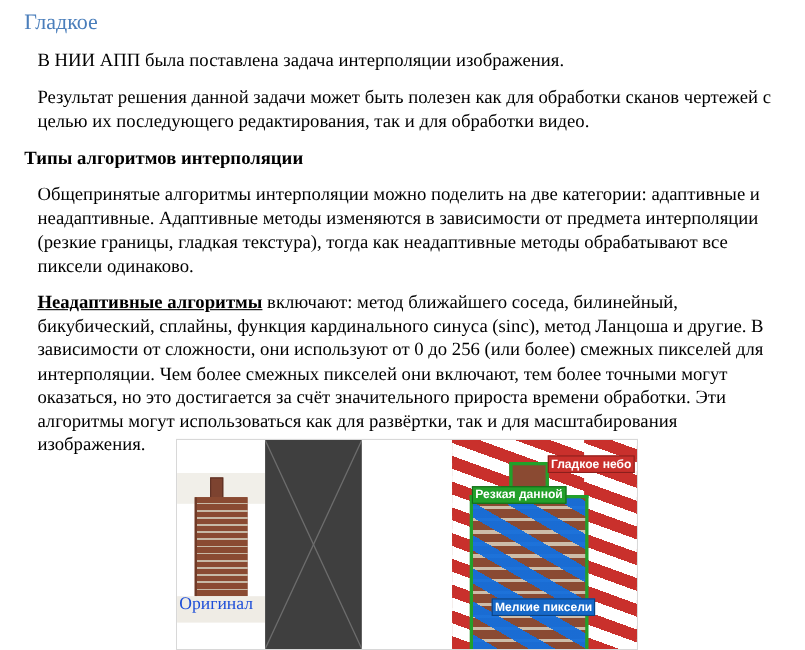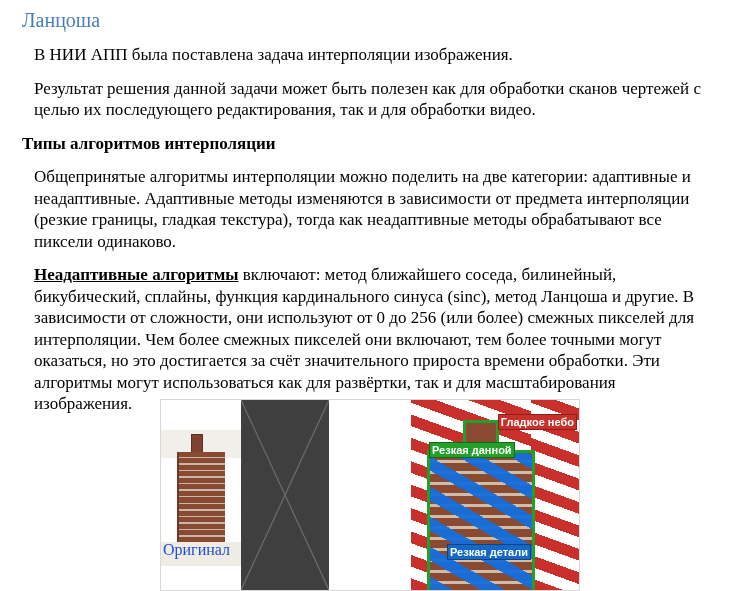--- a/index.html
+++ b/index.html
@@ -260,21 +260,21 @@
     top: 144px;
     background: #1668c8;
     border: 1px solid #0c4383;
   }
 </style>
 </head>
 <body>
 
 <div class="page">
 
-  <h1 class="section-title">Ланцоша</h1>
+  <h1 class="section-title">Гладкое</h1>
 
   <p class="body-text">В НИИ АПП была поставлена задача интерполяции изображения.</p>
   <p class="body-text">Результат решения данной задачи может быть полезен как для обработки сканов чертежей с целью их последующего редактирования, так и для обработки видео.</p>
 
   <div class="sub-head">Типы алгоритмов интерполяции</div>
 
   <p class="body-text">Общепринятые алгоритмы интерполяции можно поделить на две категории: адаптивные и неадаптивные. Адаптивные методы изменяются в зависимости от предмета интерполяции (резкие границы, гладкая текстура), тогда как неадаптивные методы обрабатывают все пиксели одинаково.</p>
 
   <p class="body-text"><span class="bold-lead">Неадаптивные алгоритмы</span><span> включают: метод ближайшего соседа, билинейный, бикубический, сплайны, функция кардинального синуса (sinc), метод Ланцоша и другие. В зависимости от сложности, они используют от 0 до 256 (или более) смежных пикселей для интерполяции. Чем более смежных пикселей они включают, тем более точными могут оказаться, но это достигается за счёт значительного прироста времени обработки. Эти алгоритмы могут использоваться как для развёртки, так и для масштабирования изображения.</span></p>
 
@@ -302,19 +302,19 @@
       <div class="panel-result">
         <div class="stripes-red"></div>
         <div class="cap-red"></div>
         <div class="brick-block"></div>
         <div class="blue-stripes"></div>
         <div class="pipe-outline"></div>
         <div class="green-outline"></div>
 
         <div class="tag tag-smooth">Гладкое небо</div>
         <div class="tag tag-edge">Резкая данной</div>
-        <div class="tag tag-detail">Резкая детали</div>
+        <div class="tag tag-detail">Мелкие пиксели</div>
       </div>
 
     </div>
   </div>
 
 </div>
 
 </body></html>

